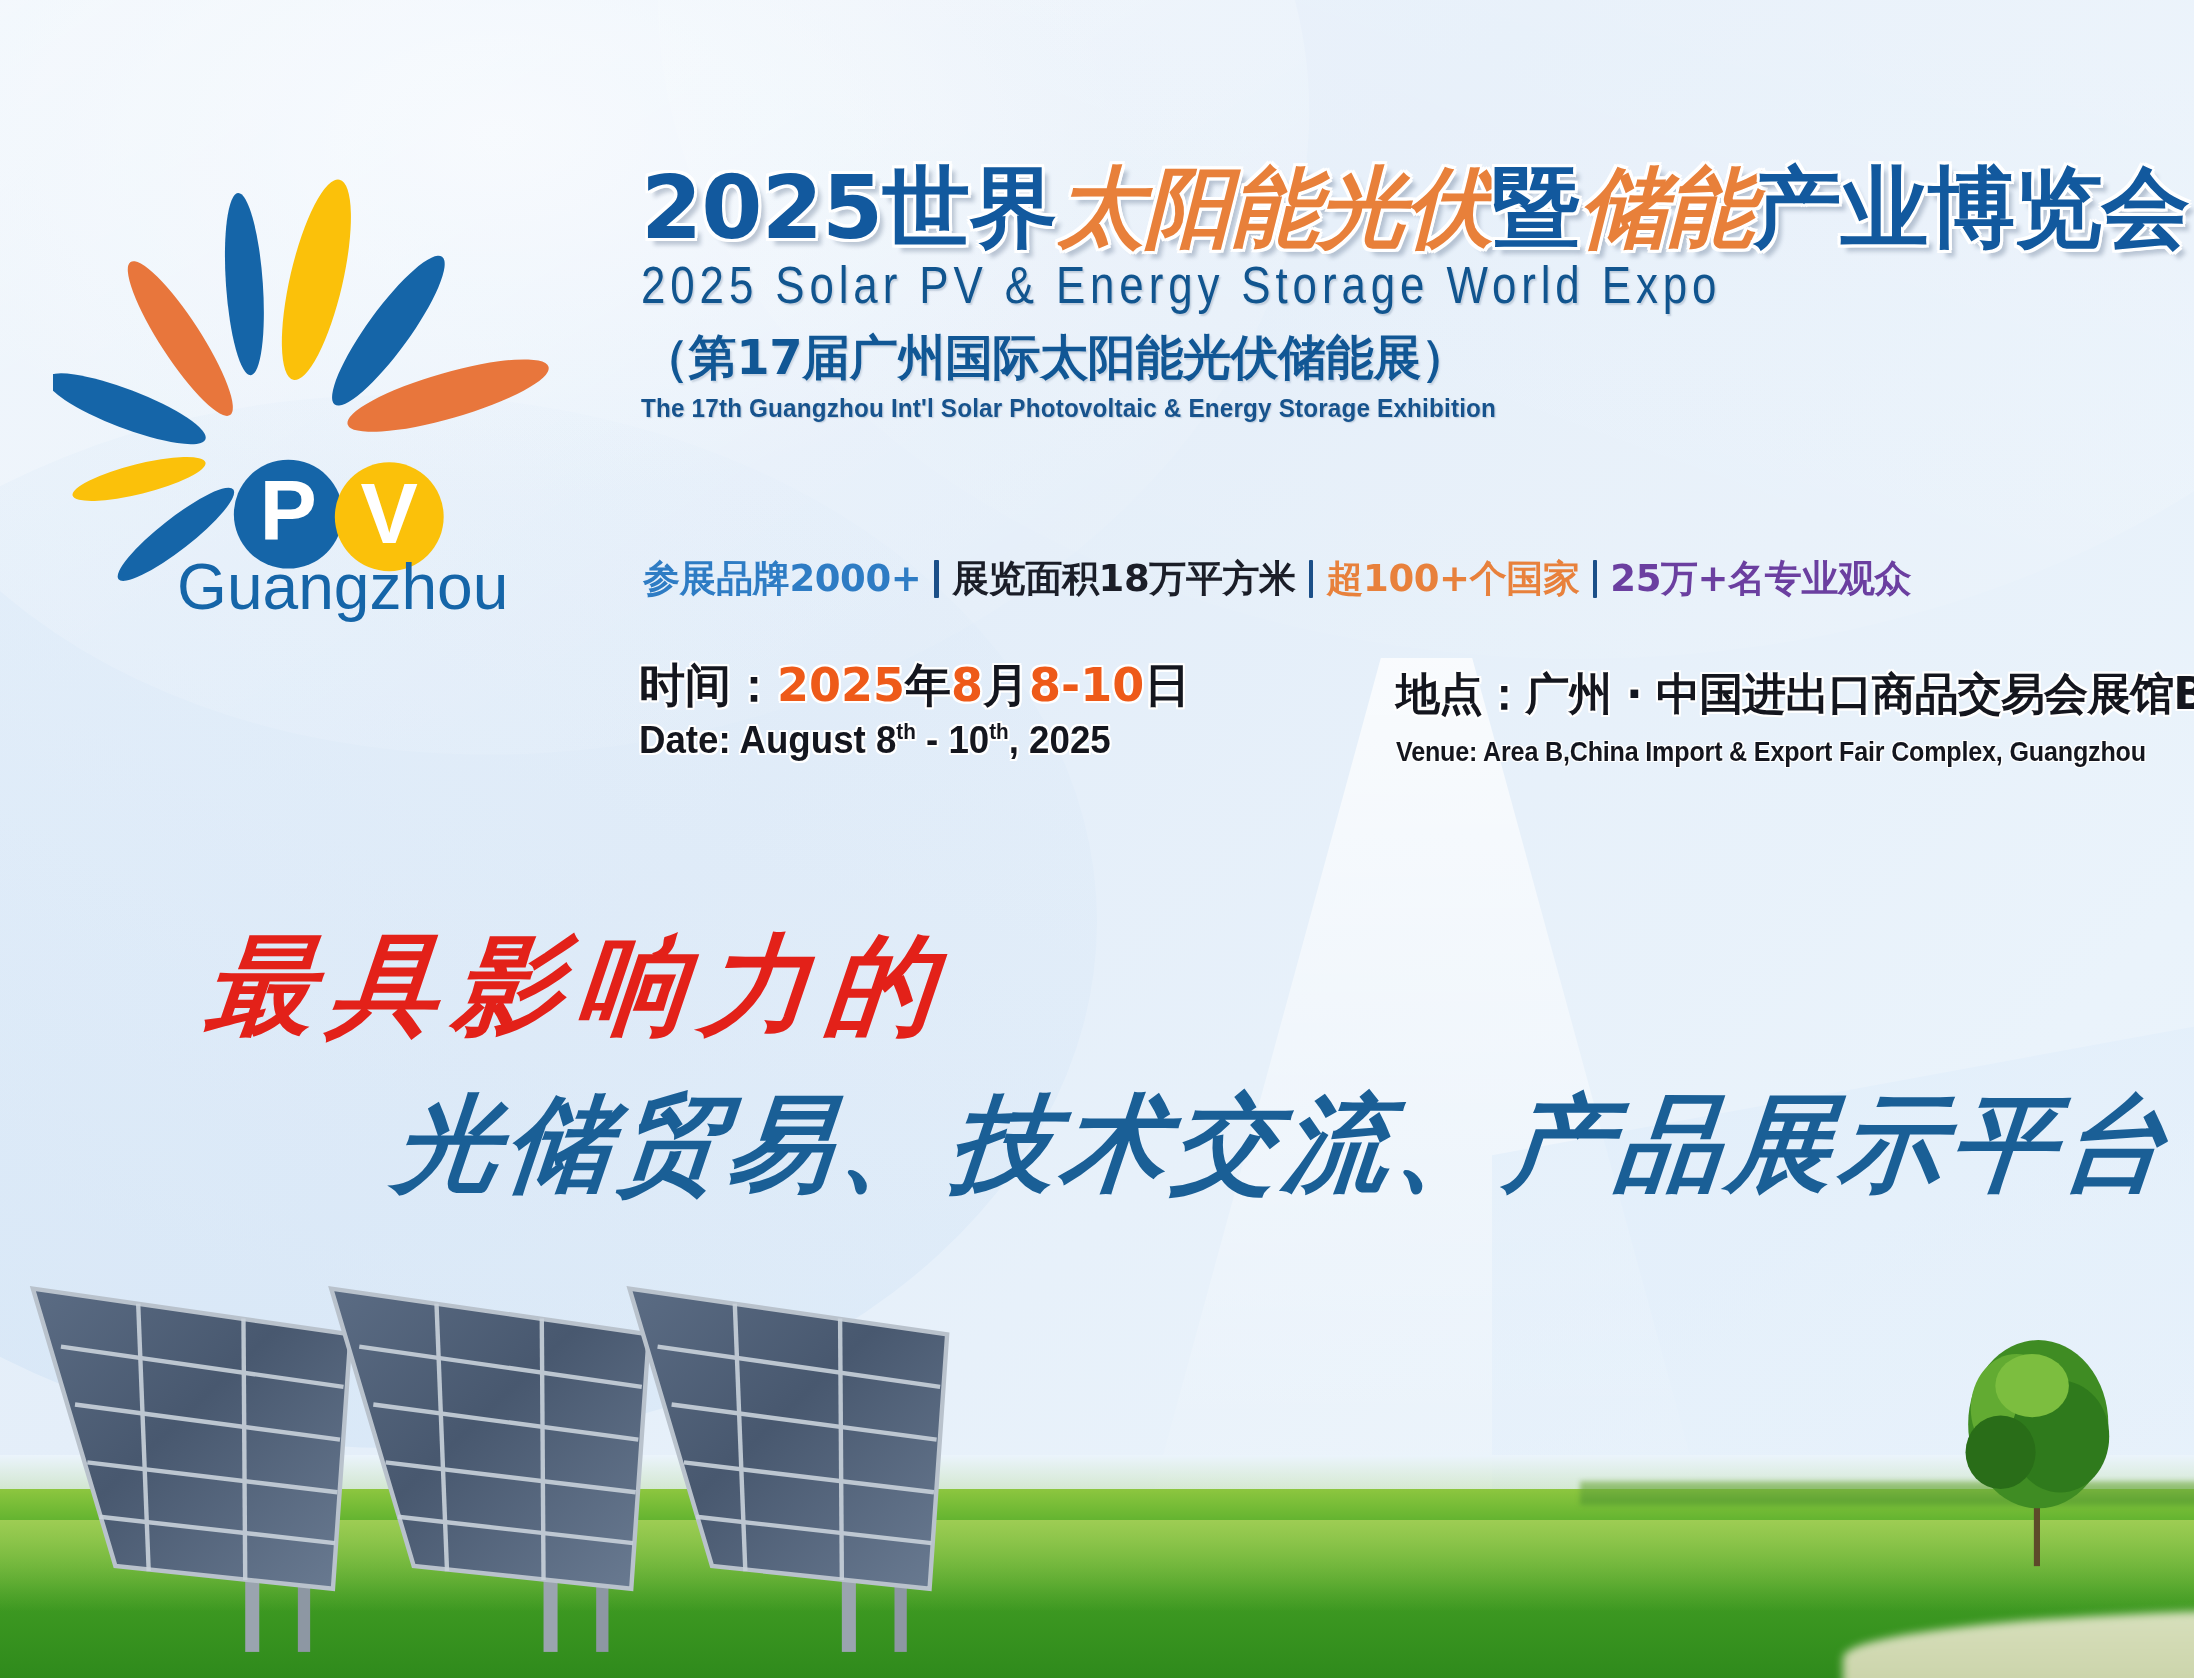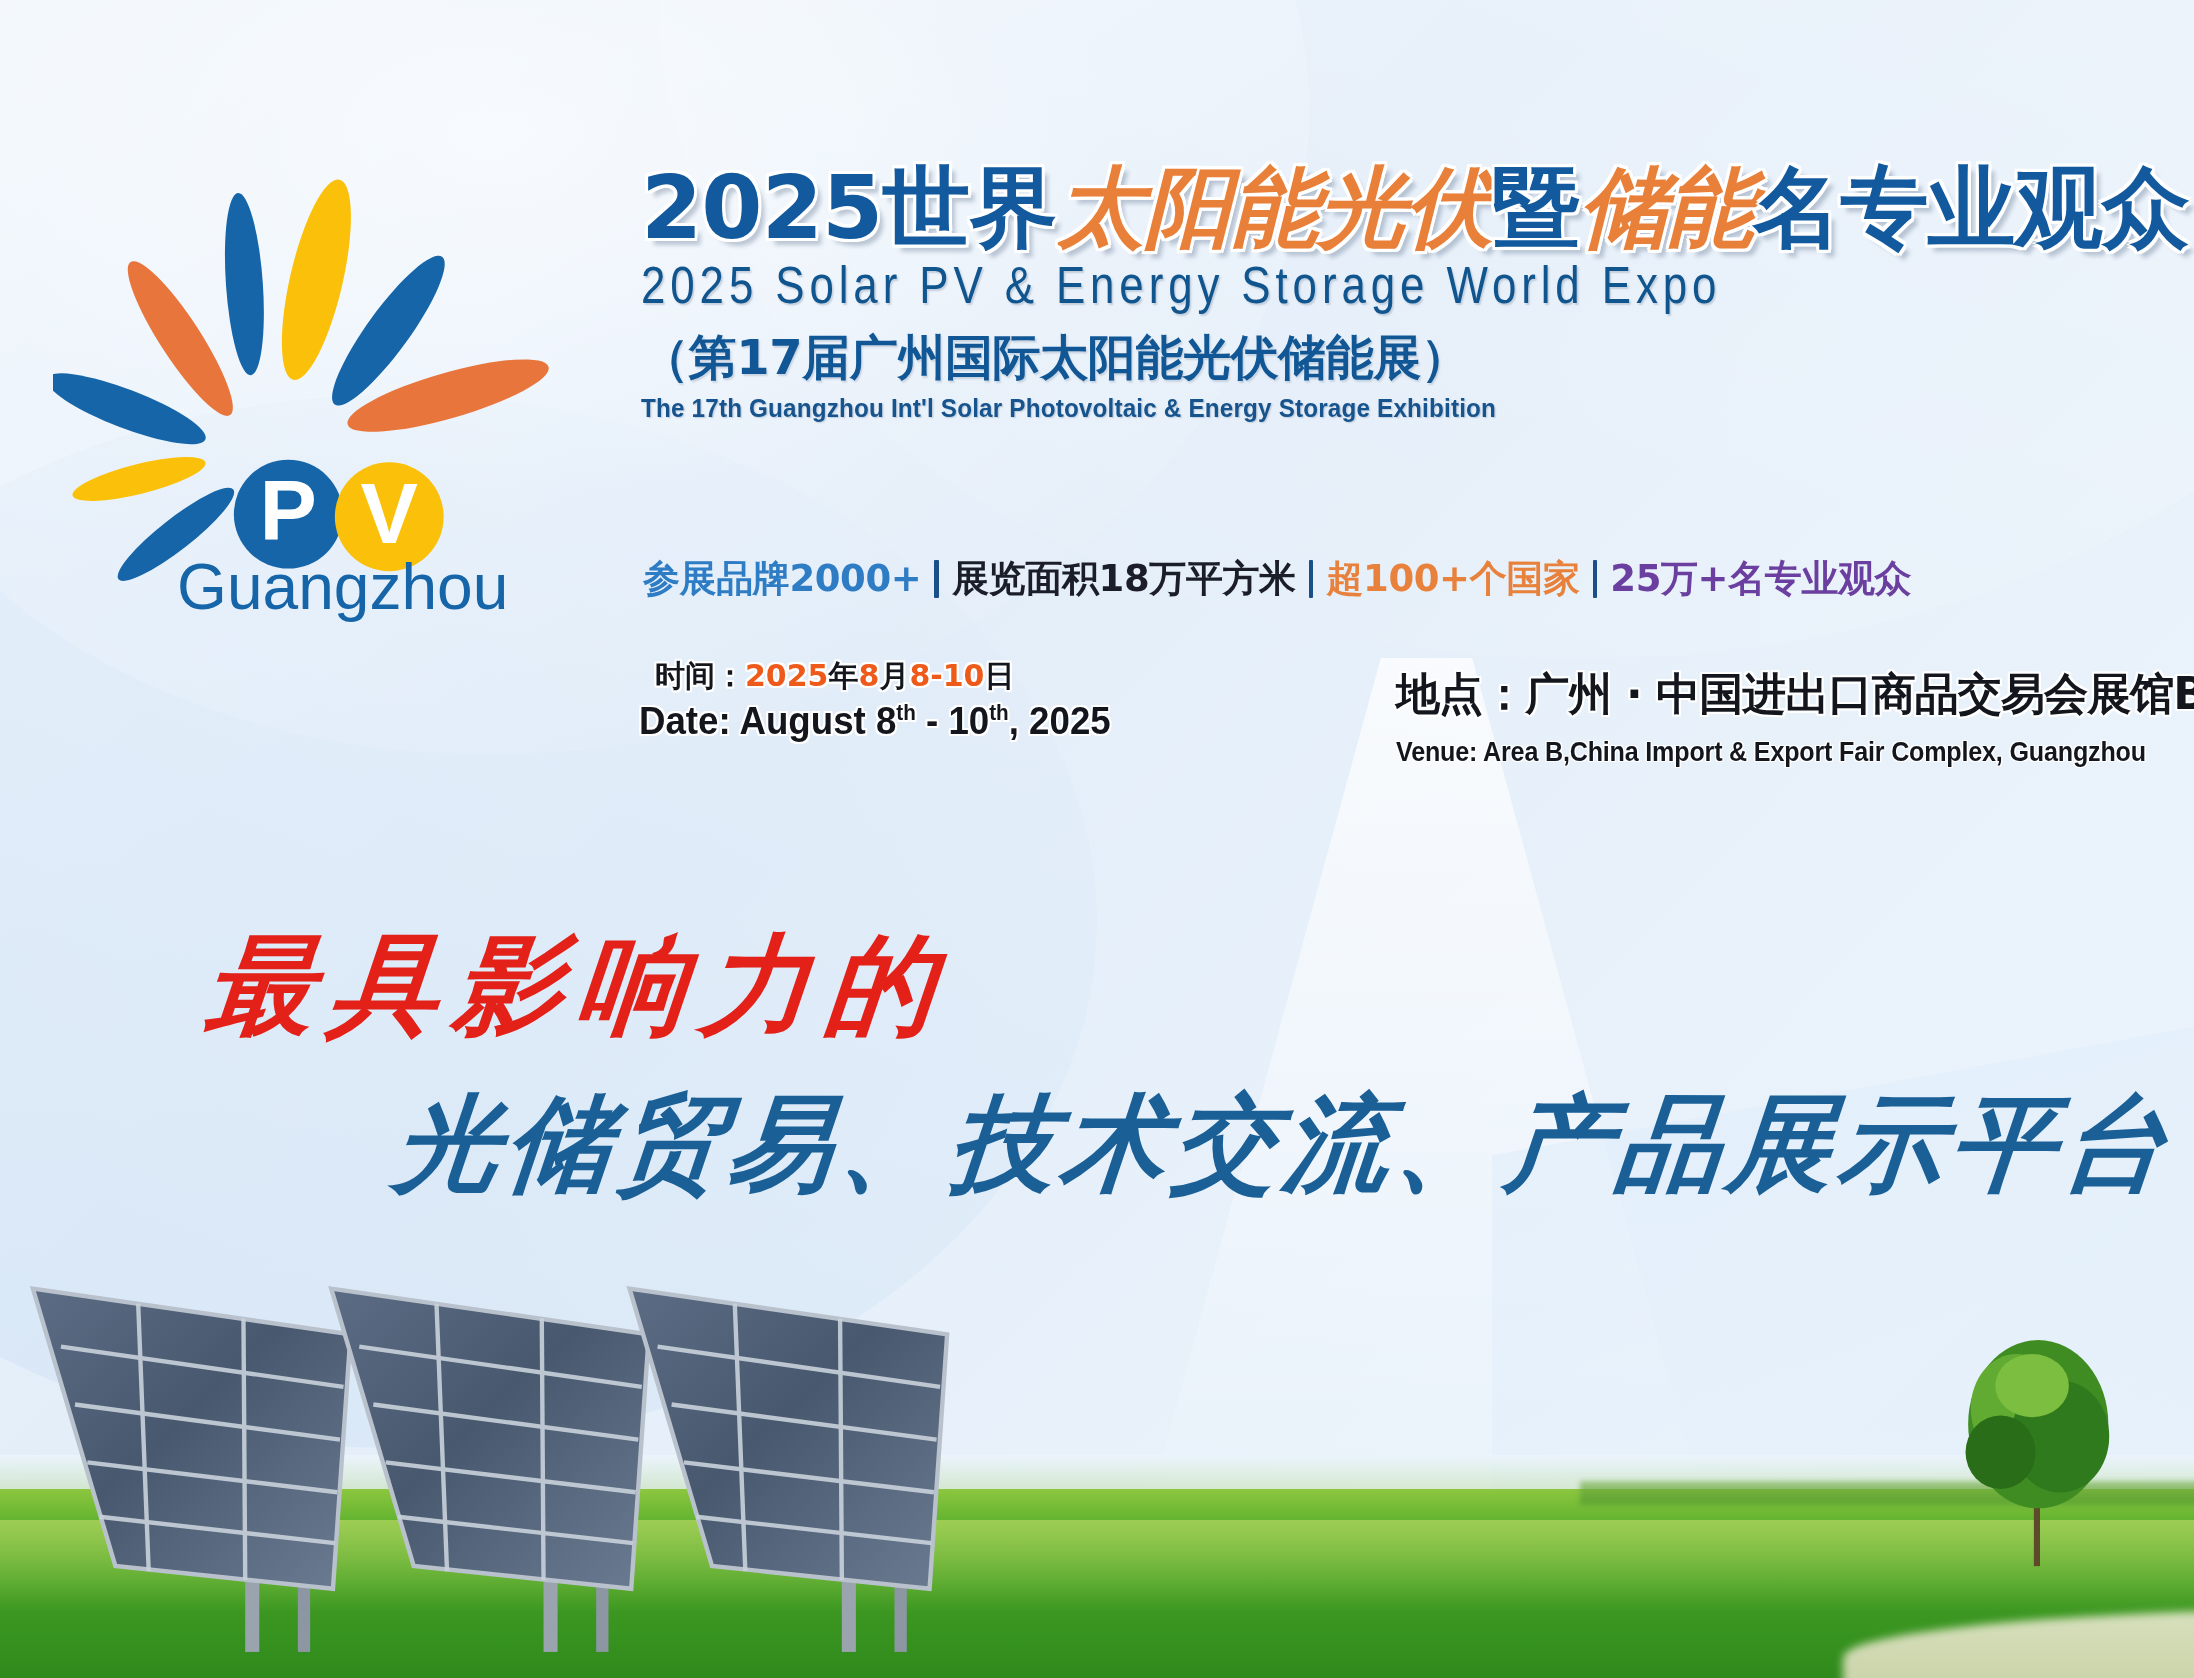--- a/index.html
+++ b/index.html
@@ -86,25 +86,24 @@
   .s3{color:#e8813c;}
   .s4{color:#6b3fa0;}
   .sbar{
     display:inline-block;width:4.8px;height:38px;background:#1b4f88;
     margin:0 13px;vertical-align:-7px;border-radius:0.9px;
   }
 
   
   .datebox{position:absolute;left:639px;top:658px;}
   .date-cn{
-    font-size:30px;font-weight:bold;white-space:nowrap;line-height:1.18;
+    font-size:46px;font-weight:bold;white-space:nowrap;line-height:1.18;
     font-family:"DejaVu Sans","Liberation Sans",sans-serif;
     text-shadow:-1.8px -1.8px 0 #fff,1.8px -1.8px 0 #fff,-1.8px 1.8px 0 #fff,1.8px 1.8px 0 #fff,
                 0 -2.2px 0 #fff,0 2.2px 0 #fff,-2.2px 0 0 #fff,2.2px 0 0 #fff;
-    margin-left:16px;
   }
   .d-black{color:#14161e;}
   .d-orange{color:#ee5a19;}
   .date-en{
     margin-top:6.1px;font-size:39px;font-weight:bold;color:#14161e;white-space:nowrap;
     transform:scaleX(.94);transform-origin:left center;
     text-shadow:-1.8px -1.8px 0 #fff,1.8px -1.8px 0 #fff,-1.8px 1.8px 0 #fff,1.8px 1.8px 0 #fff,
                 0 -2.2px 0 #fff,0 2.2px 0 #fff,-2.2px 0 0 #fff,2.2px 0 0 #fff;
   }
   .date-en sup{font-size:22px;vertical-align:super;}
@@ -219,21 +218,21 @@
         <circle cx="268" cy="385" r="62" fill="#1565a8"></circle>
         <text x="268" y="414" font-family="Liberation Sans, sans-serif" font-size="98" font-weight="bold" fill="#ffffff" text-anchor="middle">P</text>
         <circle cx="383" cy="388" r="62" fill="#fbc10a"></circle>
         <text x="383" y="418" font-family="Liberation Sans, sans-serif" font-size="98" font-weight="bold" fill="#ffffff" text-anchor="middle">V</text>
       </g>
       <text x="330" y="493" font-family="Liberation Sans, sans-serif" font-size="73" fill="#1565a8" text-anchor="middle">Guangzhou</text>
     </svg>
   </div>
 
   <div class="header">
-    <div class="title-cn"><span class="t-blue">2025</span><span class="t-blue">世界</span><span class="t-orange">太阳能光伏</span><span class="t-blue">暨</span><span class="t-orange">储能</span><span class="t-blue">名专业观众</span></div>
+    <div class="title-cn"><span class="t-blue">2025</span><span class="t-blue">世界</span><span class="t-orange">太阳能光伏</span><span class="t-blue">暨</span><span class="t-orange">储能</span><span class="t-blue">产业博览会</span></div>
 
     <div class="title-en">2025 Solar PV &amp; Energy Storage World Expo</div>
     <div class="subtitle-cn">（第17届广州国际太阳能光伏储能展）</div>
     <div class="subtitle-en">The 17th Guangzhou Int'l Solar Photovoltaic &amp; Energy Storage Exhibition</div>
   </div>
 
   <div class="stats"><span class="s1">参展品牌2000+</span><span class="sbar"></span><span class="s2">展览面积18万平方米</span><span class="sbar"></span><span class="s3">超100+个国家</span><span class="sbar"></span><span class="s4">25万+名专业观众</span></div>
 
   <div class="datebox">
     <div class="date-cn"><span class="d-black">时间：</span><span class="d-orange">2025</span><span class="d-black">年</span><span class="d-orange">8</span><span class="d-black">月</span><span class="d-orange">8-10</span><span class="d-black">日</span></div>

